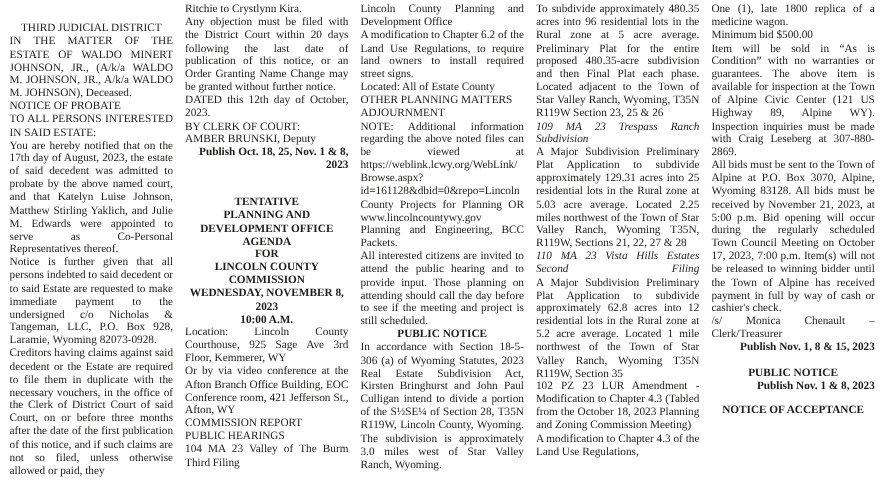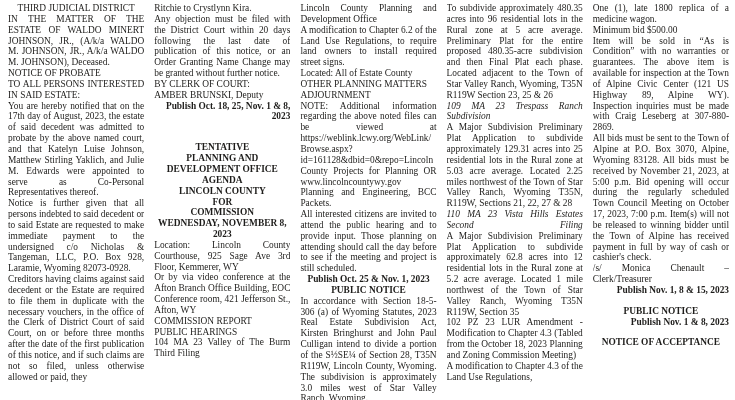--- a/index.html
+++ b/index.html
@@ -18,21 +18,21 @@
     background: #ffffff;
   }
   .col { flex: 1 1 0; overflow: hidden; }
   .col p {
     margin: 0;
     font-size: 9.4px;
     line-height: 10.85px;
     text-align: justify;
     overflow-wrap: anywhere;
   }
-  .col p.center { text-align: center; }
+  .col p.center { text-align: center; margin-top: 16px; }
   .col p.bold-center { text-align: center; font-weight: bold; }
   .col p.publish { text-align: right; font-weight: bold; }
   .col p.spread { text-align: justify; text-align-last: justify; font-style: italic; }
   .col div.gap { height: 10px; }
 </style>
 </head>
 <body>
 
 <div class="page" id="columns">
     <div class="col">
@@ -40,48 +40,49 @@
       <p class="body">IN THE MATTER OF THE ESTATE OF WALDO MINERT JOHNSON, JR., (A/k/a WALDO M. JOHNSON, JR., A/k/a WALDO M. JOHNSON), Deceased.</p>
       <p class="body">NOTICE OF PROBATE</p>
       <p class="body">TO ALL PERSONS INTERESTED IN SAID ESTATE:</p>
       <p class="body">You are hereby notified that on the 17th day of August, 2023, the estate of said decedent was admitted to probate by the above named court, and that Katelyn Luise Johnson, Matthew Stirling Yaklich, and Julie M. Edwards were appointed to serve as Co-Personal Representatives thereof.</p>
       <p class="body">Notice is further given that all persons indebted to said decedent or to said Estate are requested to make immediate payment to the undersigned c/o Nicholas &amp; Tangeman, LLC, P.O. Box 928, Laramie, Wyoming 82073-0928.</p>
       <p class="body">Creditors having claims against said decedent or the Estate are required to file them in duplicate with the necessary vouchers, in the office of the Clerk of District Court of said Court, on or before three months after the date of the first publication of this notice, and if such claims are not so filed, unless otherwise allowed or paid, they</p>
     </div>
     <div class="col">
       <p class="body">Ritchie to Crystlynn Kira.</p>
       <p class="body">Any objection must be filed with the District Court within 20 days following the last date of publication of this notice, or an Order Granting Name Change may be granted without further notice.</p>
+      <p class="body">DATED this 12th day of October, 2023.</p>
       <p class="body">BY CLERK OF COURT:</p>
       <p class="body">AMBER BRUNSKI, Deputy</p>
       <p class="publish">Publish Oct. 18, 25, Nov. 1 &amp; 8, 2023</p>
       <div class="gap"></div>
       <div class="gap"></div>
       <p class="bold-center">TENTATIVE</p>
       <p class="bold-center">PLANNING AND</p>
       <p class="bold-center">DEVELOPMENT OFFICE</p>
       <p class="bold-center">AGENDA</p>
+      <p class="bold-center">FOR</p>
       <p class="bold-center">LINCOLN COUNTY</p>
-      <p class="bold-center">FOR</p>
       <p class="bold-center">COMMISSION</p>
       <p class="bold-center">WEDNESDAY, NOVEMBER 8, 2023</p>
+      <p class="bold-center">10:00 A.M.</p>
       <p class="body">Location: Lincoln County Courthouse, 925 Sage Ave 3rd Floor, Kemmerer, WY</p>
       <p class="body">Or by via video conference at the Afton Branch Office Building, EOC Conference room, 421 Jefferson St., Afton, WY</p>
       <p class="body">COMMISSION REPORT</p>
       <p class="body">PUBLIC HEARINGS</p>
       <p class="body">104 MA 23 Valley of The Burm Third Filing</p>
     </div>
     <div class="col">
       <p class="body">Lincoln County Planning and Development Office</p>
       <p class="body">A modification to Chapter 6.2 of the Land Use Regulations, to require land owners to install required street signs.</p>
       <p class="body">Located: All of Estate County</p>
       <p class="body">OTHER PLANNING MATTERS</p>
       <p class="body">ADJOURNMENT</p>
       <p class="body">NOTE: Additional information regarding the above noted files can be viewed at https://weblink.lcwy.org/WebLink/Browse.aspx?id=161128&amp;dbid=0&amp;repo=LincolnCounty Projects for Planning OR www.lincolncountywy.gov Planning and Engineering, BCC Packets.</p>
       <p class="body">All interested citizens are invited to attend the public hearing and to provide input. Those planning on attending should call the day before to see if the meeting and project is still scheduled.</p>
-      <p class="bold-center">Publish Oct. 25 &amp; Nov. 1, 2023</p>
       <p class="bold-center">PUBLIC NOTICE</p>
       <p class="body">In accordance with Section 18-5-306 (a) of Wyoming Statutes, 2023 Real Estate Subdivision Act, Kirsten Bringhurst and John Paul Culligan intend to divide a portion of the S½SE¼ of Section 28, T35N R119W, Lincoln County, Wyoming. The subdivision is approximately 3.0 miles west of Star Valley Ranch, Wyoming.</p>
     </div>
     <div class="col">
       <p class="body">To subdivide approximately 480.35 acres into 96 residential lots in the Rural zone at 5 acre average. Preliminary Plat for the entire proposed 480.35-acre subdivision and then Final Plat each phase. Located adjacent to the Town of Star Valley Ranch, Wyoming, T35N R119W Section 23, 25 &amp; 26</p>
       <p class="spread">109 MA 23 Trespass Ranch Subdivision</p>
       <p class="body">A Major Subdivision Preliminary Plat Application to subdivide approximately 129.31 acres into 25 residential lots in the Rural zone at 5.03 acre average. Located 2.25 miles northwest of the Town of Star Valley Ranch, Wyoming T35N, R119W, Sections 21, 22, 27 &amp; 28</p>
       <p class="spread">110 MA 23 Vista Hills Estates Second Filing</p>
       <p class="body">A Major Subdivision Preliminary Plat Application to subdivide approximately 62.8 acres into 12 residential lots in the Rural zone at 5.2 acre average. Located 1 mile northwest of the Town of Star Valley Ranch, Wyoming T35N R119W, Section 35</p>
       <p class="body">102 PZ 23 LUR Amendment - Modification to Chapter 4.3 (Tabled from the October 18, 2023 Planning and Zoning Commission Meeting)</p>

